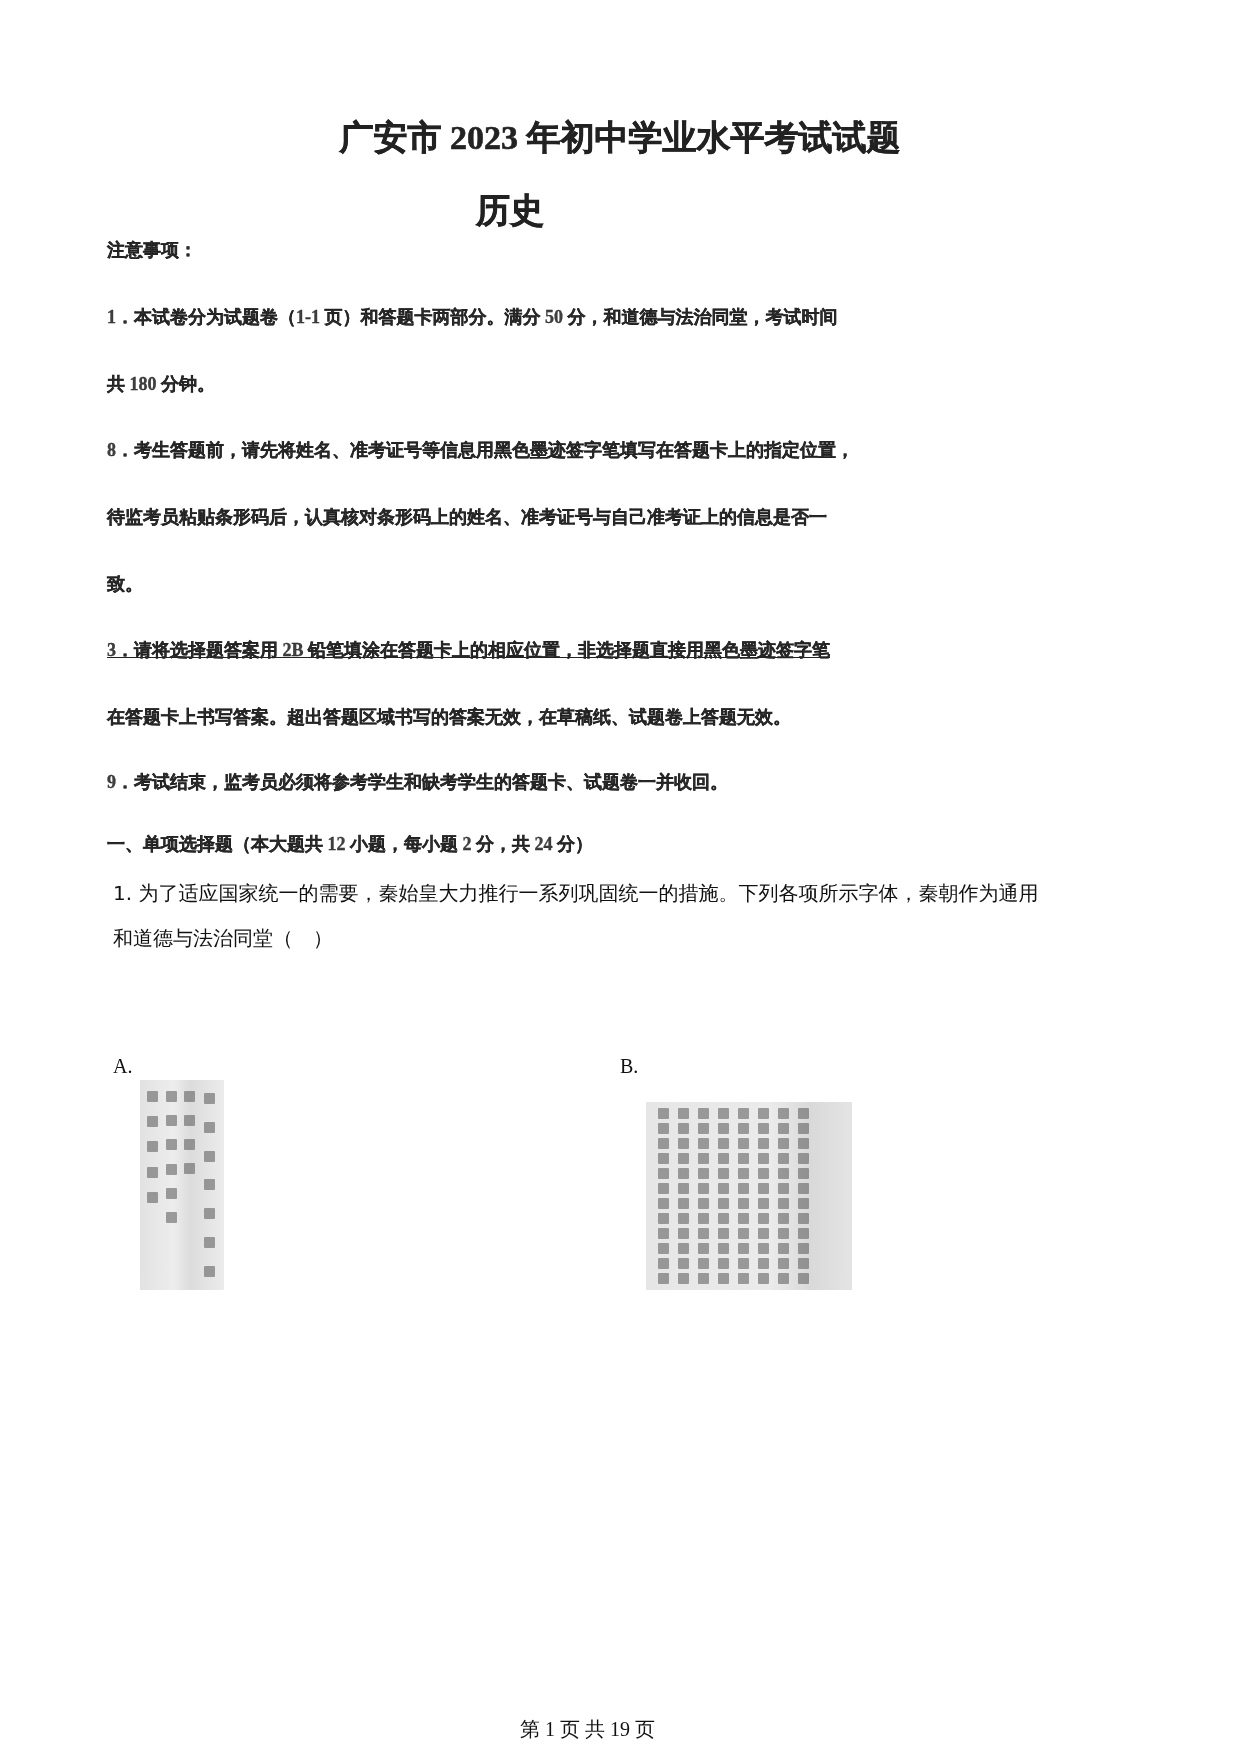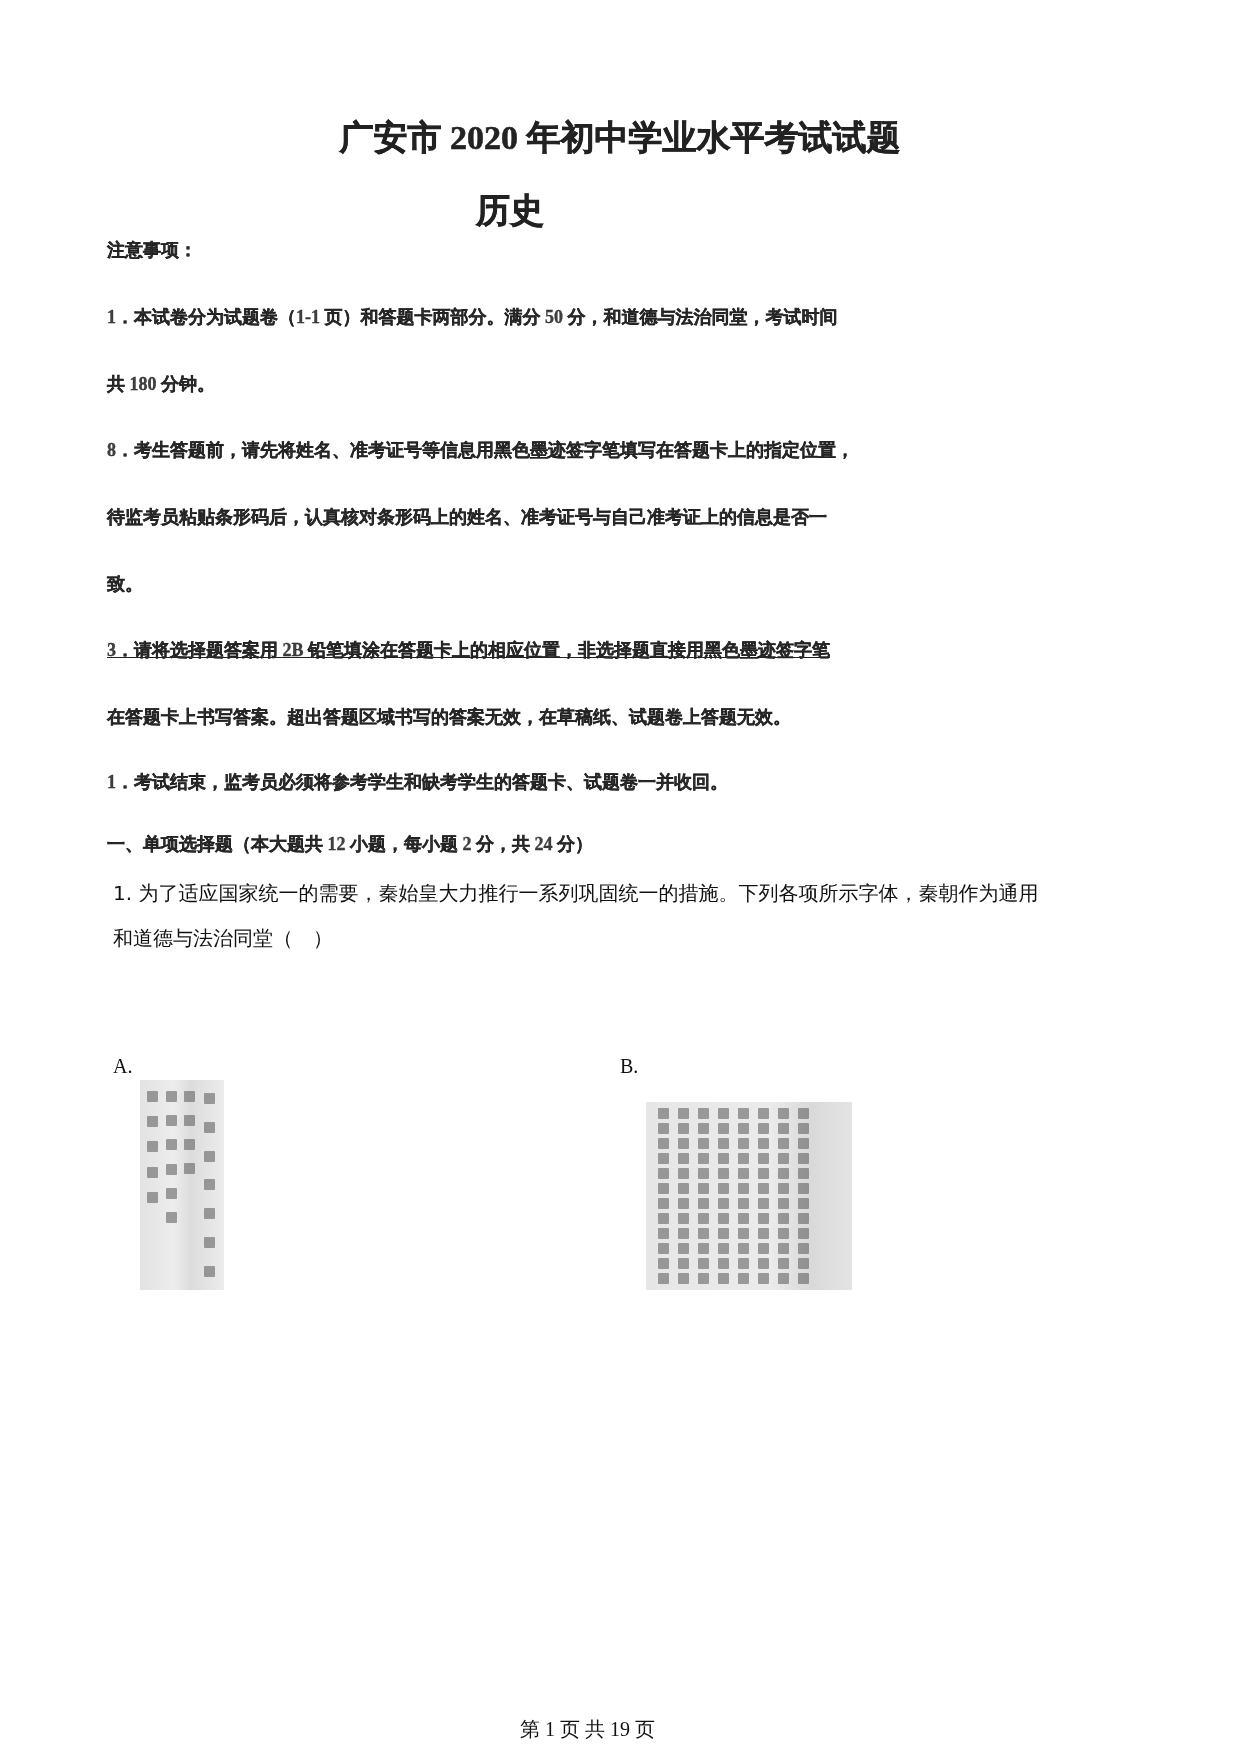--- a/index.html
+++ b/index.html
@@ -13,36 +13,36 @@
   .img-box { position: absolute; background: #e6e6e6; overflow: hidden; }
   .col { position: absolute; top: 4px; bottom: 4px; width: 14px; display:flex; flex-direction:column; justify-content:space-around; align-items:center; }
   .glyph { width: 11px; height: 11px; background: #555; opacity: .55; border-radius: 1px; }
   .footer { left: 0; width: 1175px; text-align: center; top: 1716px; font-size: 20px; font-family: "Liberation Serif", serif; }
 </style>
 </head>
 <body>
 
 <div>
 
-  <div class="abs title">广安市 2020 年初中学业水平考试试题</div>
+  <div class="abs title">广安市 2023 年初中学业水平考试试题</div>
   <div class="abs subtitle">历史</div>
 
   <div class="abs notice" style="top:238px;">注意事项：</div>
 
   <div class="abs notice" style="top:305px;">1．本试卷分为试题卷（1-1 页）和答题卡两部分。满分 50 分，和道德与法治同堂，考试时间</div>
   <div class="abs notice" style="top:372px;">共 180 分钟。</div>
 
   <div class="abs notice" style="top:438px;">8．考生答题前，请先将姓名、准考证号等信息用黑色墨迹签字笔填写在答题卡上的指定位置，</div>
   <div class="abs notice" style="top:505px;">待监考员粘贴条形码后，认真核对条形码上的姓名、准考证号与自己准考证上的信息是否一</div>
   <div class="abs notice" style="top:572px;">致。</div>
 
   <div class="abs notice" style="top:638px;text-decoration:underline;">3．请将选择题答案用 2B 铅笔填涂在答题卡上的相应位置，非选择题直接用黑色墨迹签字笔</div>
   <div class="abs notice" style="top:705px;">在答题卡上书写答案。超出答题区域书写的答案无效，在草稿纸、试题卷上答题无效。</div>
 
-  <div class="abs notice" style="top:770px;">1．考试结束，监考员必须将参考学生和缺考学生的答题卡、试题卷一并收回。</div>
+  <div class="abs notice" style="top:770px;">9．考试结束，监考员必须将参考学生和缺考学生的答题卡、试题卷一并收回。</div>
 
   <div class="abs notice" style="top:832px;">一、单项选择题（本大题共 12 小题，每小题 2 分，共 24 分）</div>
 
   <div class="abs q-text" style="top:880px;">1. 为了适应国家统一的需要，秦始皇大力推行一系列巩固统一的措施。下列各项所示字体，秦朝作为通用</div>
   <div class="abs q-text" style="top:925px;">和道德与法治同堂（　）</div>
 
   <div>
     <div class="abs opt-label" style="left:113px; top:1055px;">A.</div>
     <div class="img-box" style="left:140px; top:1080px; width:84px; height:210px; background:linear-gradient(90deg,#e2e2e2,#ededed 40%,#dcdcdc 60%,#ececec);">
       <div class="col" style="left:62px;">

